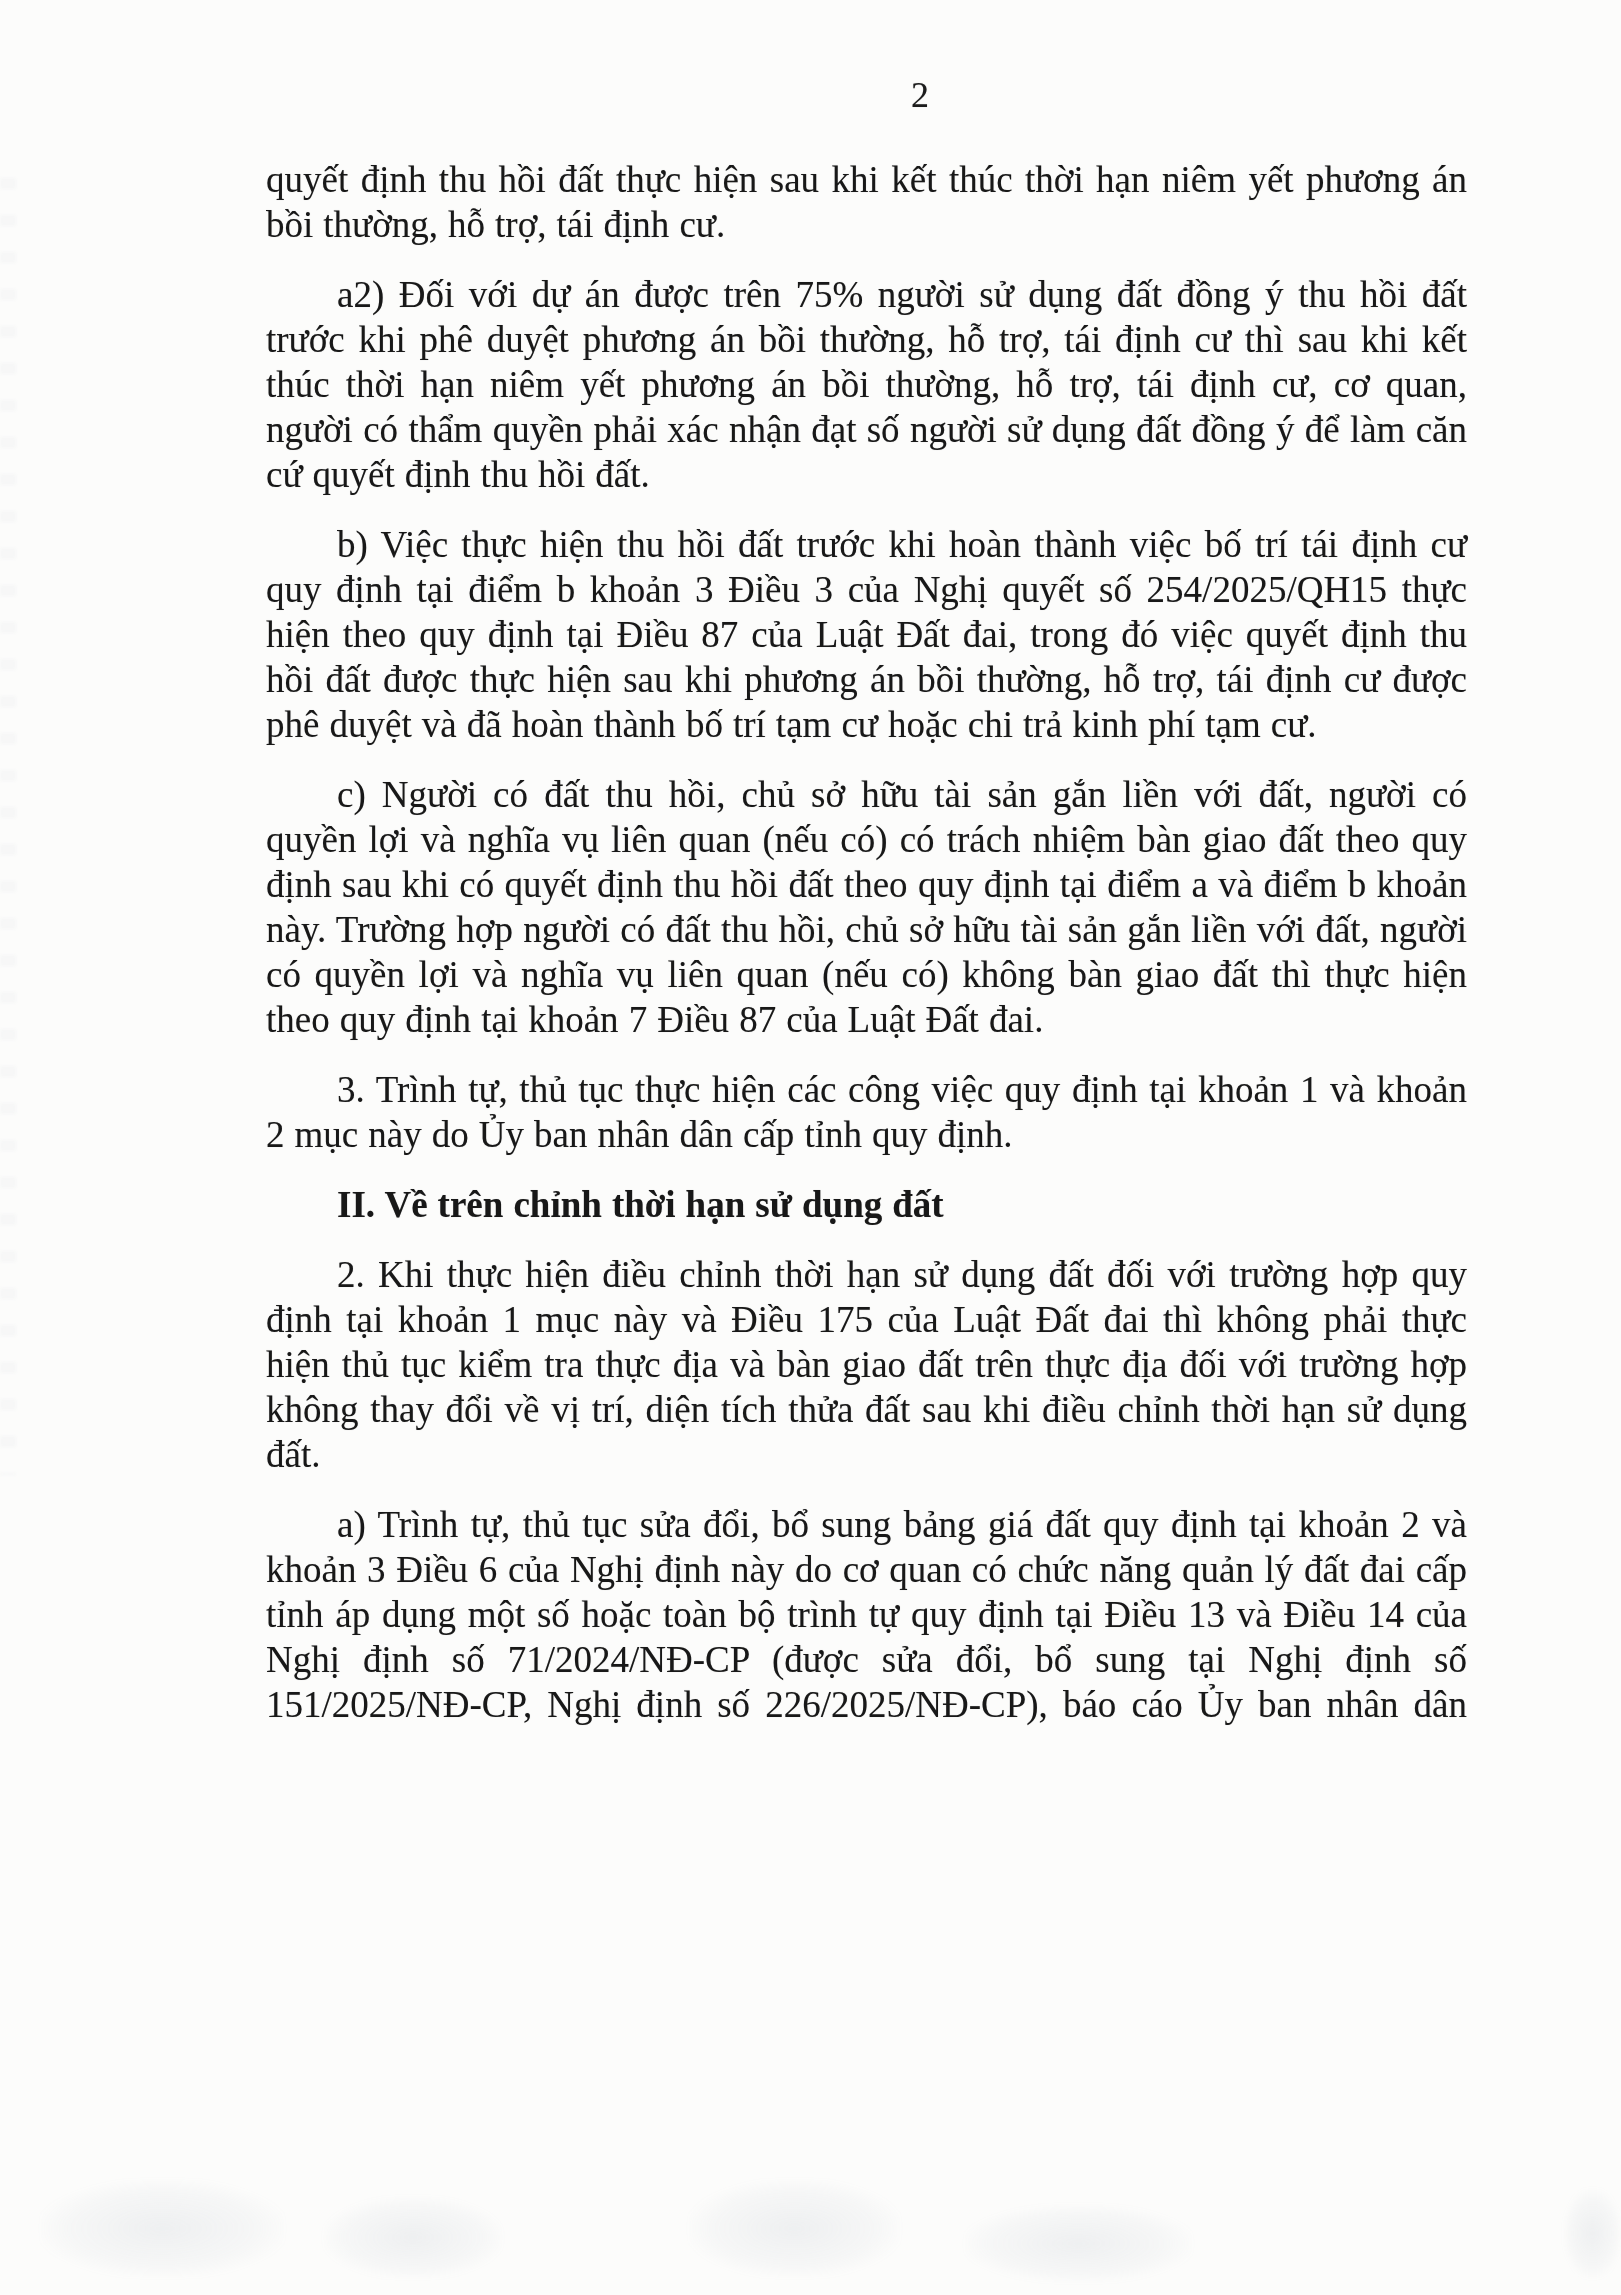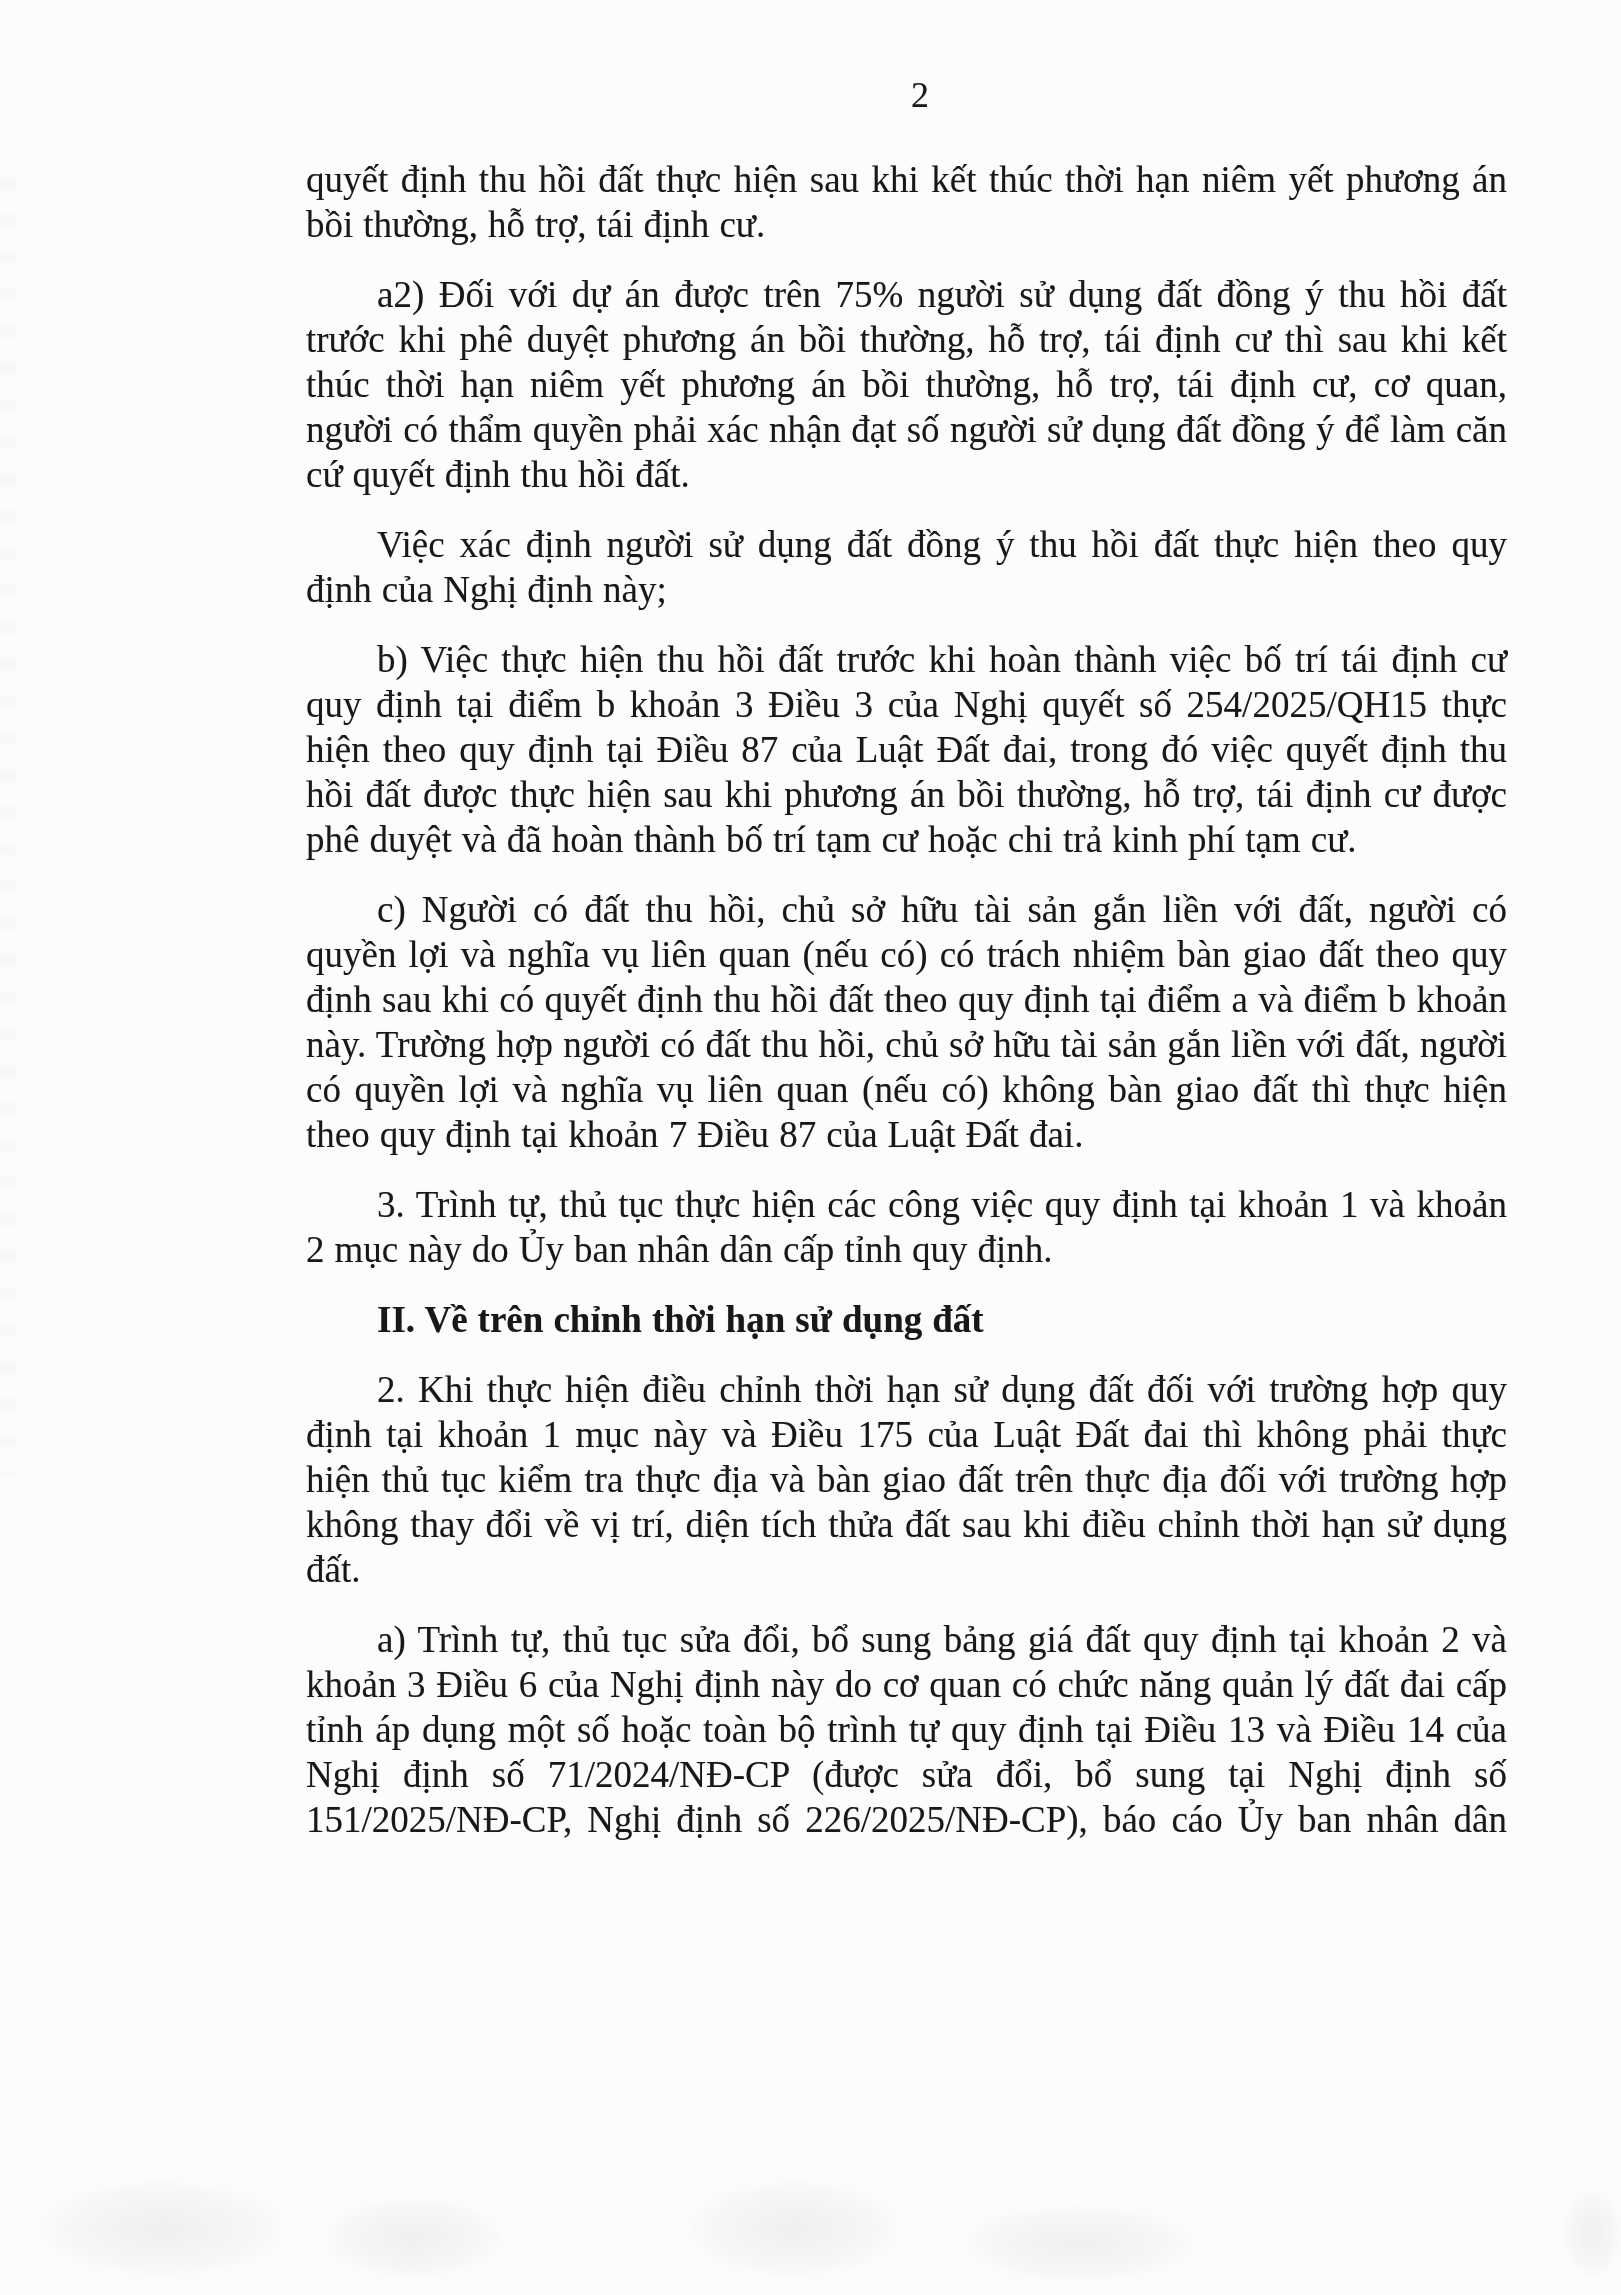--- a/index.html
+++ b/index.html
@@ -26,21 +26,20 @@
   .content{
     position:absolute;
     left:266px;
     top:157px;
     width:1201px;
     font-size:37px;
     line-height:45px;
     text-align:justify;
     text-shadow:0 0 0.8px rgba(20,20,20,.3);
     word-spacing:0.8px;
-    margin-left:40px;
   }
   .content p{
     margin:0 0 25px 0;
     text-indent:71px;
   }
   .content p.continuation{ text-indent:0; }
   .content p.heading{ font-weight:bold; }
   .content p.continues{ text-align-last:justify; }
   
   .noise{
@@ -68,21 +67,20 @@
 
 <div class="page">
 
   <div class="edge-strip"></div>
 
   <div class="page-number">2</div>
 
   <div class="content">
     <p class="continuation">quyết định thu hồi đất thực hiện sau khi kết thúc thời hạn niêm yết phương án bồi thường, hỗ trợ, tái định cư.</p>
     <p class="body">a2) Đối với dự án được trên 75% người sử dụng đất đồng ý thu hồi đất trước khi phê duyệt phương án bồi thường, hỗ trợ, tái định cư thì sau khi kết thúc thời hạn niêm yết phương án bồi thường, hỗ trợ, tái định cư, cơ quan, người có thẩm quyền phải xác nhận đạt số người sử dụng đất đồng ý để làm căn cứ quyết định thu hồi đất.</p>
-    <p class="body">Việc xác định người sử dụng đất đồng ý thu hồi đất thực hiện theo quy định của Nghị định này;</p>
     <p class="body">b) Việc thực hiện thu hồi đất trước khi hoàn thành việc bố trí tái định cư quy định tại điểm b khoản 3 Điều 3 của Nghị quyết số 254/2025/QH15 thực hiện theo quy định tại Điều 87 của Luật Đất đai, trong đó việc quyết định thu hồi đất được thực hiện sau khi phương án bồi thường, hỗ trợ, tái định cư được phê duyệt và đã hoàn thành bố trí tạm cư hoặc chi trả kinh phí tạm cư.</p>
     <p class="body">c) Người có đất thu hồi, chủ sở hữu tài sản gắn liền với đất, người có quyền lợi và nghĩa vụ liên quan (nếu có) có trách nhiệm bàn giao đất theo quy định sau khi có quyết định thu hồi đất theo quy định tại điểm a và điểm b khoản này. Trường hợp người có đất thu hồi, chủ sở hữu tài sản gắn liền với đất, người có quyền lợi và nghĩa vụ liên quan (nếu có) không bàn giao đất thì thực hiện theo quy định tại khoản 7 Điều 87 của Luật Đất đai.</p>
     <p class="body">3. Trình tự, thủ tục thực hiện các công việc quy định tại khoản 1 và khoản 2 mục này do Ủy ban nhân dân cấp tỉnh quy định.</p>
     <p class="heading">II. Về trên chỉnh thời hạn sử dụng đất</p>
     <p class="body">2. Khi thực hiện điều chỉnh thời hạn sử dụng đất đối với trường hợp quy định tại khoản 1 mục này và Điều 175 của Luật Đất đai thì không phải thực hiện thủ tục kiểm tra thực địa và bàn giao đất trên thực địa đối với trường hợp không thay đổi về vị trí, diện tích thửa đất sau khi điều chỉnh thời hạn sử dụng đất.</p>
     <p class="body continues">a) Trình tự, thủ tục sửa đổi, bổ sung bảng giá đất quy định tại khoản 2 và khoản 3 Điều 6 của Nghị định này do cơ quan có chức năng quản lý đất đai cấp tỉnh áp dụng một số hoặc toàn bộ trình tự quy định tại Điều 13 và Điều 14 của Nghị định số 71/2024/NĐ-CP (được sửa đổi, bổ sung tại Nghị định số 151/2025/NĐ-CP, Nghị định số 226/2025/NĐ-CP), báo cáo Ủy ban nhân dân</p>
   </div>
 
   <div class="noise" style="left:41px;  top:2180px; width:243px; height:97px;"></div>
   <div class="noise" style="left:324px; top:2197px; width:178px; height:81px;"></div>

